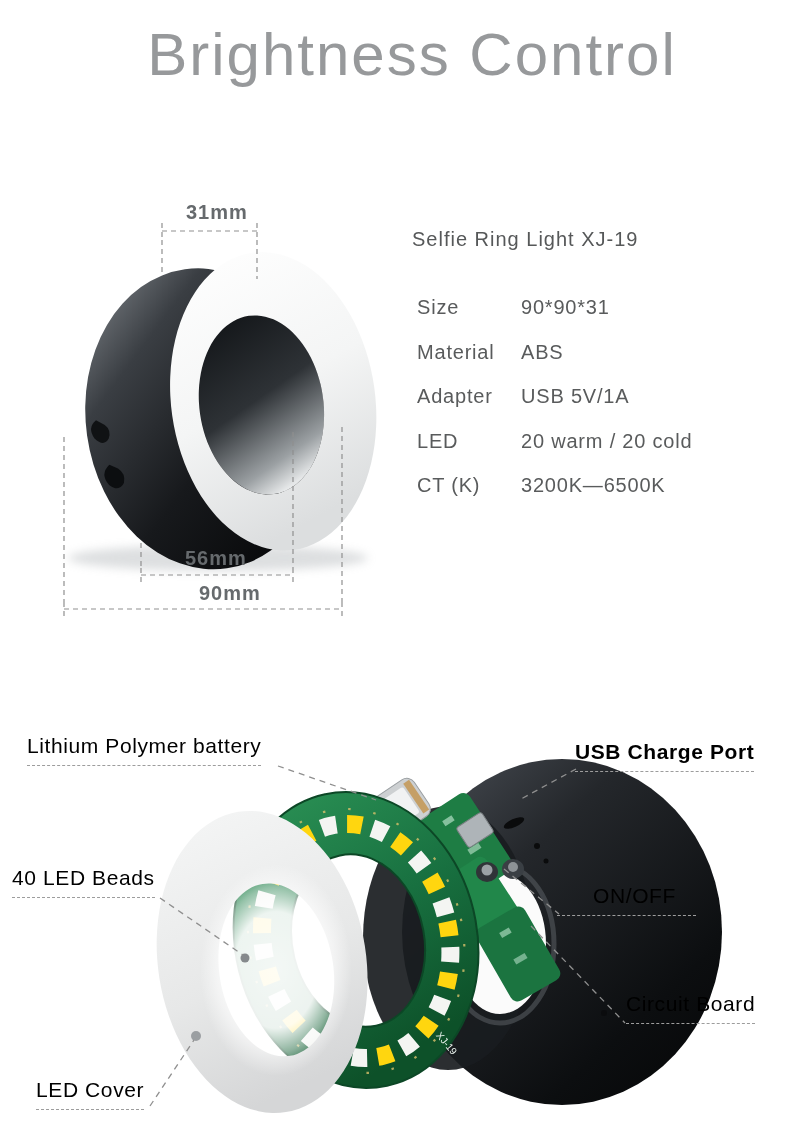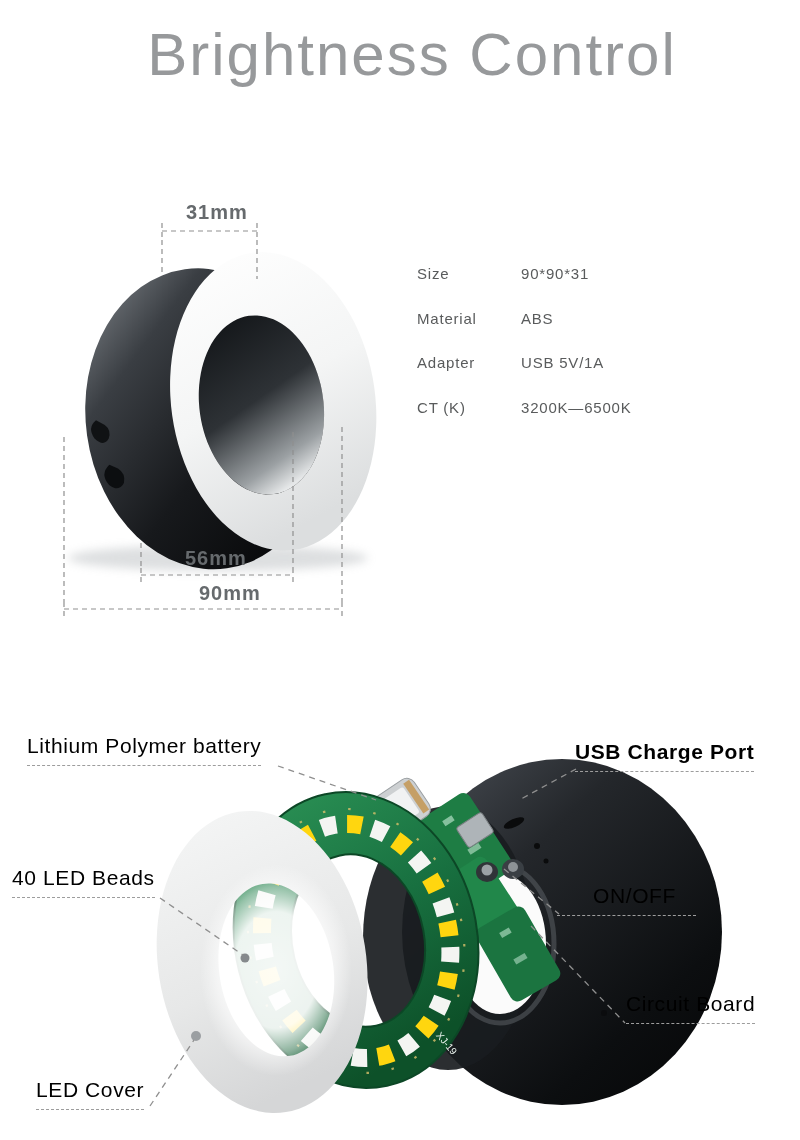--- a/index.html
+++ b/index.html
@@ -23,21 +23,21 @@
   #spec-panel{left:411px;top:218px;width:360px;}
   #spec-heading{
     margin:0;padding-left:6px;font-size:30px;font-weight:300;
     color:#4e5052;letter-spacing:1.5px;line-height:36px;
   }
   #spec-subtitle{
     margin:9px 0 0 0;padding-left:1px;font-size:20px;font-weight:300;
     color:#565859;letter-spacing:1px;line-height:24px;
   }
   #spec-rows{margin-top:47px;padding-left:6px;}
-  .spec-row{display:flex;margin-bottom:26.5px;font-size:15px;
+  .spec-row{display:flex;margin-bottom:26.5px;font-size:20px;
     color:#595b5c;letter-spacing:0.8px;font-weight:300;line-height:18px;}
   .spec-row .lbl{width:104px;flex:0 0 104px;}
   
   .callout{
     font-size:21px;color:#000000;letter-spacing:0.6px;font-weight:300;
     padding-bottom:7px;border-bottom:1px dashed #9d9d9d;white-space:nowrap;
   }
   svg{display:block;}
 </style>
 </head>
@@ -98,32 +98,37 @@
     <path d="M64 602 V616 M342 602 V616"></path>
     <path d="M64 437 V602 M342 427 V602"></path>
   </g>
 </svg>
 
 <span class="abs dim-label" style="left:186px;top:201px;">31mm</span>
 <span class="abs dim-label" style="left:185px;top:547px;">56mm</span>
 <span class="abs dim-label" style="left:199px;top:582px;">90mm</span>
 
 <div id="spec-panel" class="abs">
+  <p id="spec-subtitle">Selfie Ring Light XJ-19</p>
   <div id="spec-rows">
     <div class="spec-row">
       <span class="lbl">Size</span>
       <span class="val">90*90*31</span>
     </div>
     <div class="spec-row">
       <span class="lbl">Material</span>
       <span class="val">ABS</span>
     </div>
     <div class="spec-row">
       <span class="lbl">Adapter</span>
       <span class="val">USB 5V/1A</span>
+    </div>
+    <div class="spec-row">
+      <span class="lbl">LED</span>
+      <span class="val">20 warm / 20 cold</span>
     </div>
     <div class="spec-row">
       <span class="lbl">CT (K)</span>
       <span class="val">3200K—6500K</span>
     </div>
   </div>
 </div>
 
 <svg class="abs" style="left:0;top:718px;" width="800" height="422" viewBox="0 718 800 422" aria-hidden="true">
   <defs>

